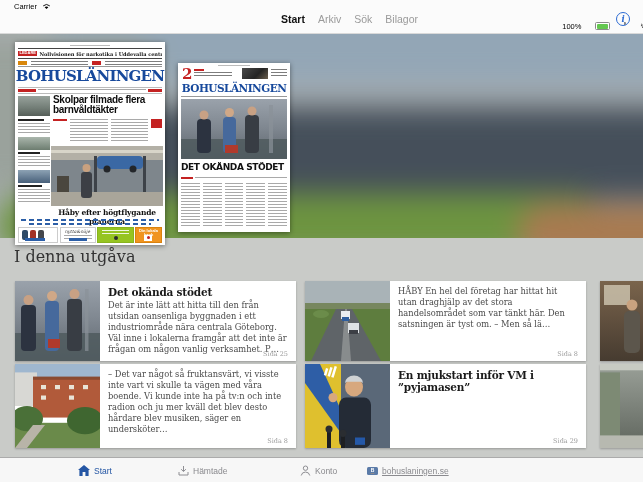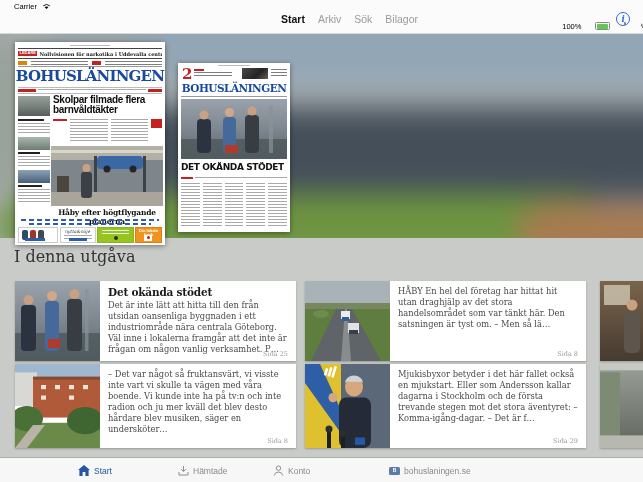--- a/index.html
+++ b/index.html
@@ -351,21 +351,21 @@
         <path d="M40 18 a9 7 0 0 1 18 0 l-2 -1 -14 0 Z" fill="#cfd2d4"></path>
         <circle cx="28" cy="32" r="4.5" fill="#d7a87e"></circle>
         <rect x="22" y="64" width="4" height="16" fill="#1d1f22"></rect>
           <circle cx="24" cy="62" r="3.5" fill="#2a2d31"></circle>
         <rect x="36" y="68" width="4" height="12" fill="#1d1f22"></rect>
           <circle cx="38" cy="66" r="3.5" fill="#2a2d31"></circle>
         <rect x="50" y="70" width="10" height="7" fill="#2458a8"></rect>
       </svg>
     </div>
     <div class="card-body">
-      <div class="card-excerpt">Mjukisbyxor betyder i det här fallet också en mjukstart. Eller som Andersson kallar dagarna i Stockholm och de första trevande stegen mot det stora äventyret: – Komma-igång-dagar. – Det är f…</div>
+      <div class="card-title">En mjukstart inför VM i ”pyjamasen”</div>
       <div class="card-page">Sida 29</div>
     </div>
   </div>
 
   <div class="card" style="left:600px;top:364px;width:150px;height:84px;">
     <div class="card-img">
       <svg viewBox="0 0 85 80" preserveAspectRatio="none">
         <defs>
             <linearGradient id="gf" x1="0" y1="0" x2="0" y2="1">
           <stop offset="0" stop-color="#9aa098"></stop>
@@ -392,28 +392,28 @@
       </svg>
       <span>Start</span>
     </div>
     <div class="tab-item" style="left:178px;">
       <svg width="11" height="11" viewBox="0 0 11 11">
         <path d="M1 7 v3 h9 v-3" stroke="#8e8e93" stroke-width="1" fill="none"></path>
         <path d="M5.5 1 v5 M3.2 4.2 L5.5 6.6 L7.8 4.2" stroke="#8e8e93" stroke-width="1" fill="none"></path>
       </svg>
       <span>Hämtade</span>
     </div>
-    <div class="tab-item" style="left:273px;">
+    <div class="tab-item" style="left:300px;">
       <svg width="11" height="11" viewBox="0 0 11 11">
         <circle cx="5.5" cy="3.2" r="2.2" stroke="#8e8e93" stroke-width="1" fill="none"></circle>
         <path d="M1.2 10.5 a4.4 4.4 0 0 1 8.6 0" stroke="#8e8e93" stroke-width="1" fill="none"></path>
       </svg>
       <span>Konto</span>
     </div>
-    <div class="tab-item" style="left:389px;">
+    <div class="tab-item" style="left:367px;text-decoration:underline;">
       <span class="sitelogo">
           <span>B</span>
         </span>
       <span>bohuslaningen.se</span>
     </div>
   </div>
 
 </div>
 
 </body></html>

